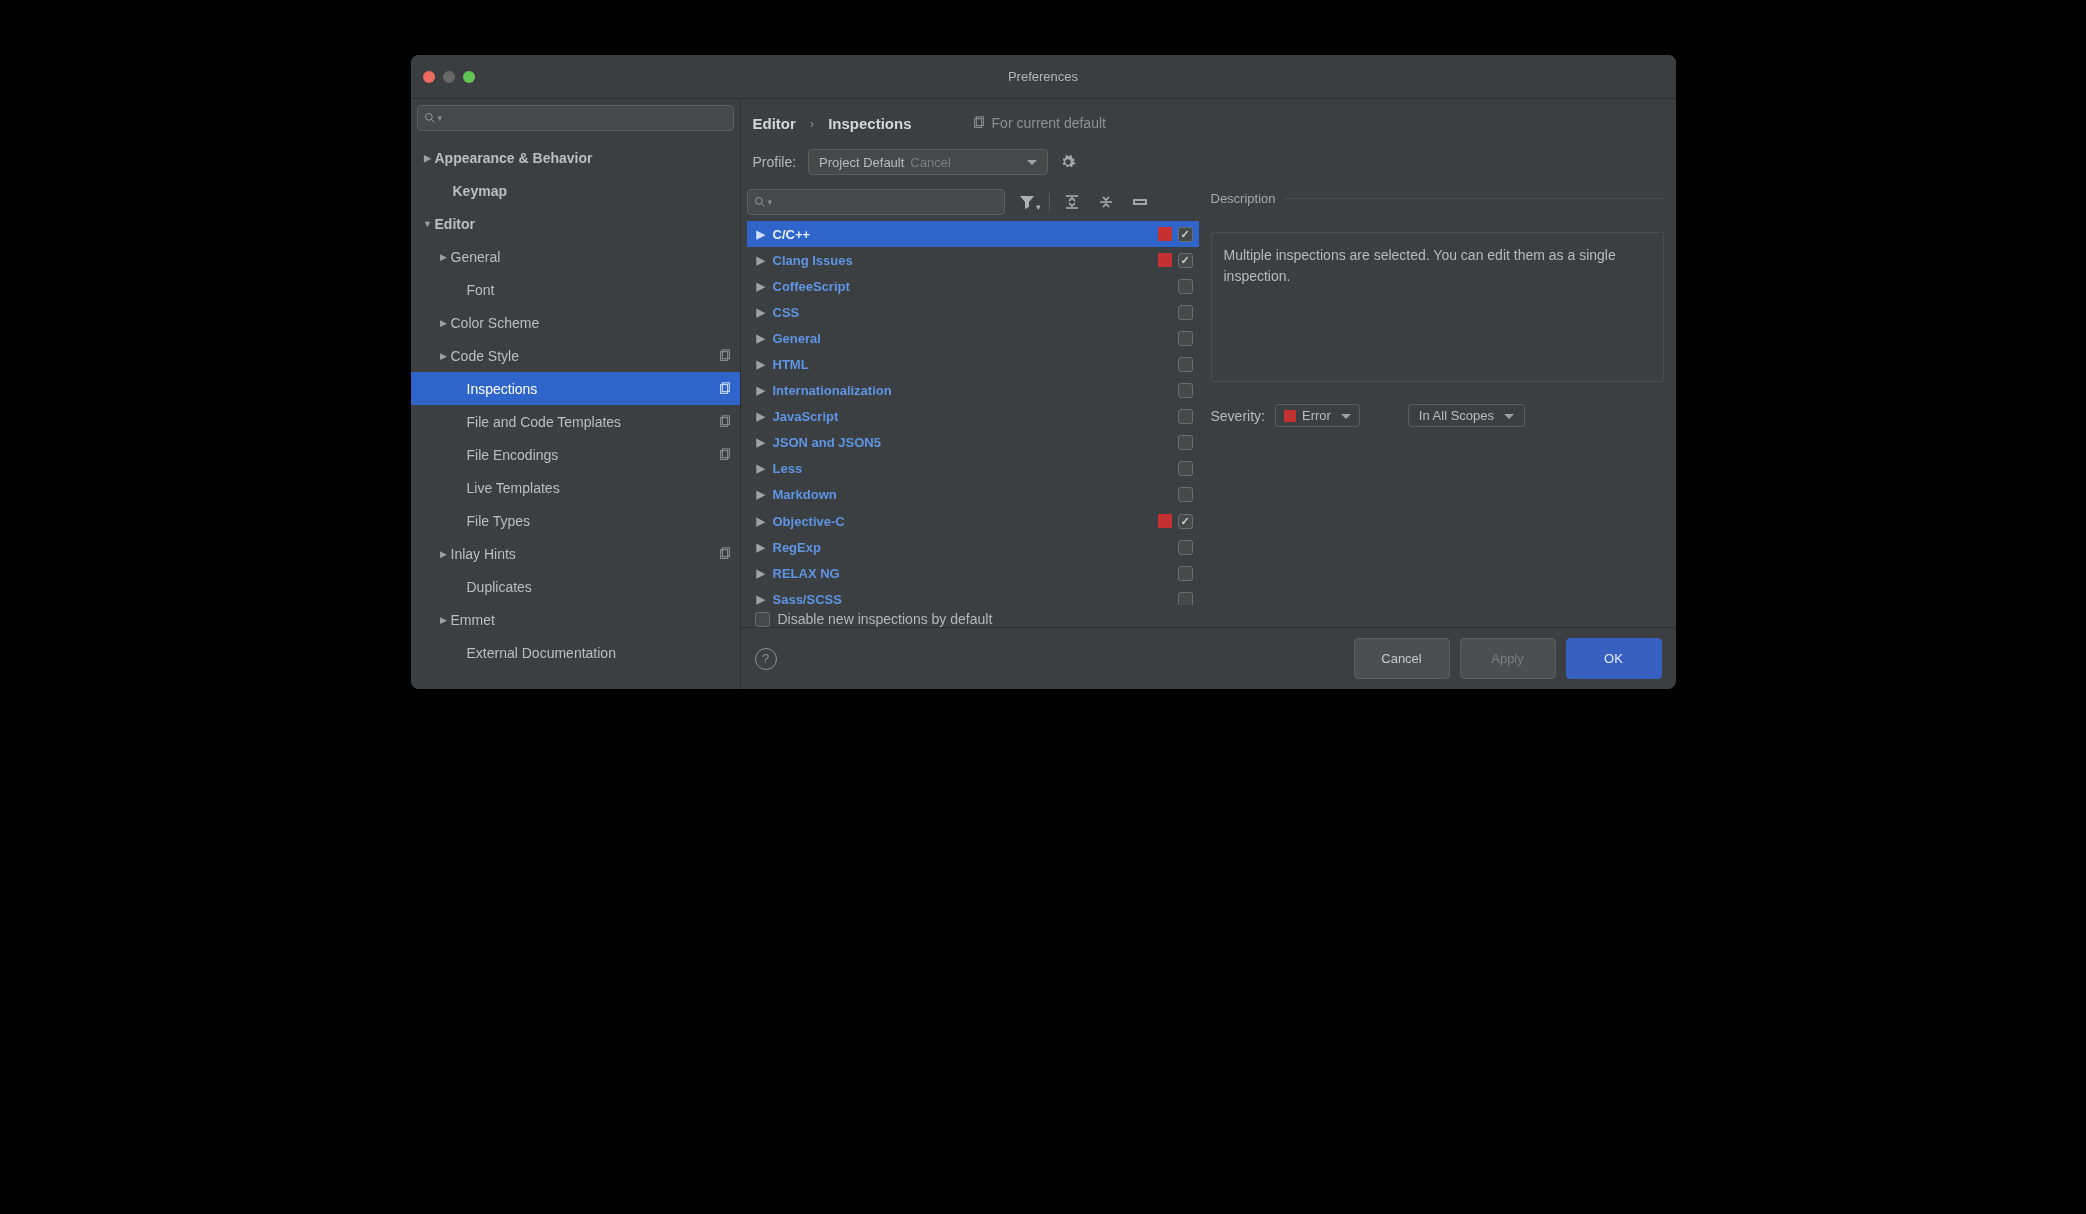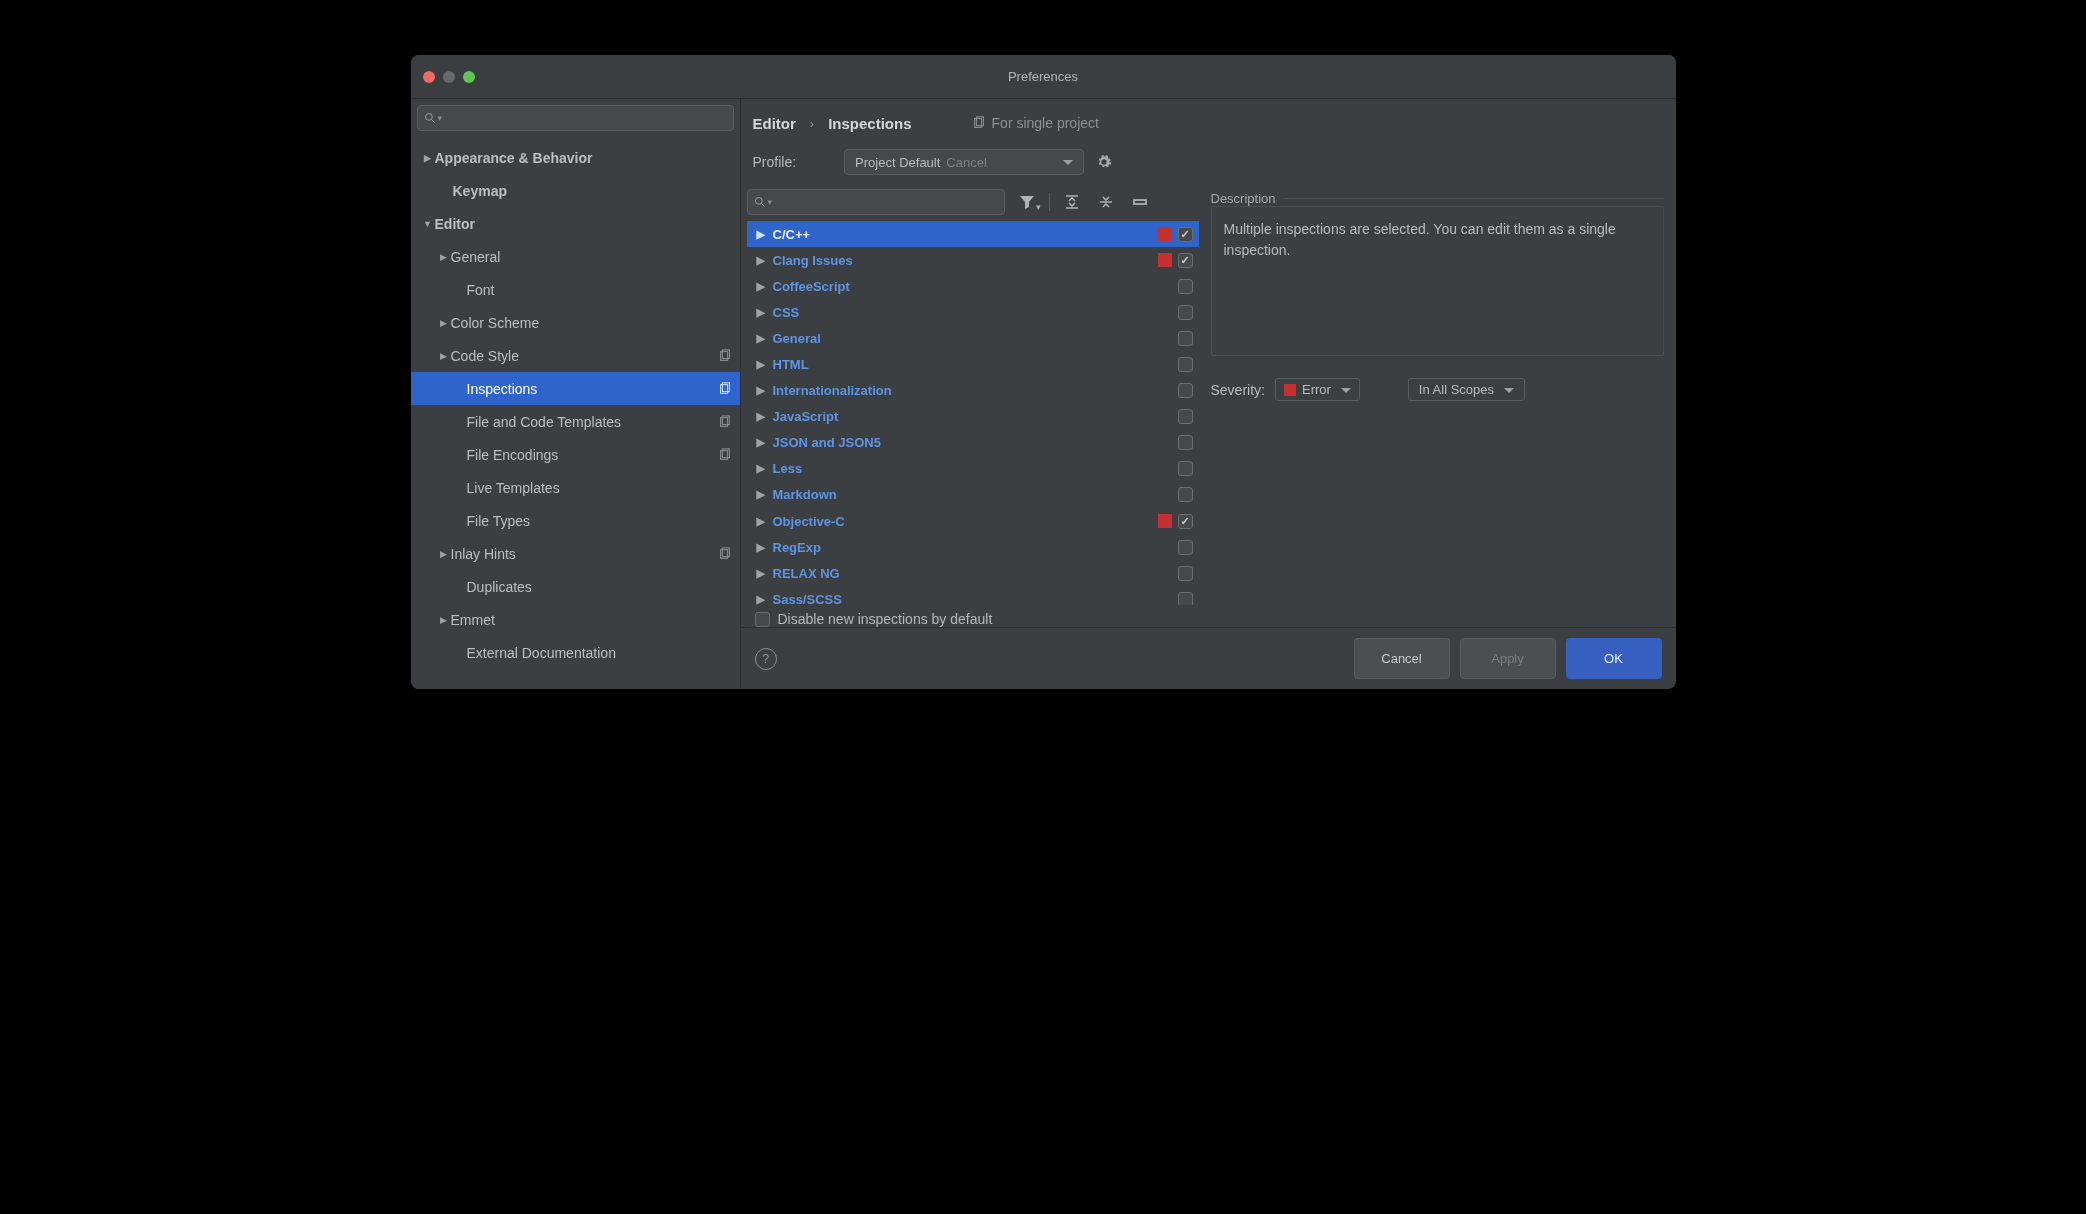--- a/index.html
+++ b/index.html
@@ -62,21 +62,21 @@
   .crumbs { display:flex; align-items:center; gap: 14px; padding: 10px 12px 4px; height:42px; }
   .crumb-a { color:#d4d6d8; font-weight:700; font-size:15px;}
   .crumb-sep { color:#8a8d90; }
   .crumb-b { color:#d4d6d8; font-weight:700; font-size:15px;}
   .crumb-meta { color:#8d9093; margin-left: 46px; display:flex; align-items:center; gap:6px; font-size:14px;}
   .profile-row { display:flex; align-items:center; gap:12px; padding: 8px 12px 14px; }
   .profile-label { color:#b5b8ba; font-size:14px;}
   .select {
     display:flex; align-items:center; gap:6px;
     background:#45494a; border:1px solid #5a5d5f; border-radius:4px;
-    height:26px; padding:0 10px; min-width:240px; position:relative;margin-left:36px;
+    height:26px; padding:0 10px; min-width:240px; position:relative;
   }
   .select .muted { color:#7c7f82; }
   .select .caret { margin-left:auto; border:5px solid transparent; border-top-color:#9ea1a3; transform:translateY(3px);}
   .gear { fill:#a6a9ab; width:16px; height:16px;}
   .inspection-area { display:flex; gap:0px; padding: 0 12px 0 0; flex:1; }
   .list-col { width:458px; display:flex; flex-direction:column; }
   .toolbar { display:flex; align-items:center; gap:10px; padding: 0 0 6px 0; }
   .toolbar .search-field { flex:0 0 258px;}
   .tbtn { width:24px; display:flex; justify-content:center; color:#aeb1b3; position:relative; }
   .divider { width:1px; height:18px; background:#5a5d5f; }
@@ -88,21 +88,21 @@
   .irow .name { flex:1; }
   .irow .stat { display:flex; align-items:center; gap:6px; }
   .sq { width:14px; height:14px; background:#c53030; }
   .cb { width:15px; height:15px; border:1px solid #6b6e70; border-radius:3px; background:#45494a; display:flex; align-items:center; justify-content:center;}
   .cb.checked::after { content:"✓"; font-size:11px; color:#c8cbcd;}
   .disable-row { display:flex; align-items:center; gap:8px; padding:6px 0 0 8px; color:#b5b8ba; font-size:14px;}
   
   .desc-col { flex:1; padding-left:12px;}
   .fieldset-label { color:#a6a9ab; font-size:13px; position:relative; display:flex; align-items:center; gap:8px; margin-top:2px;}
   .fieldset-label::after { content:""; flex:1; height:1px; background:#4b4e50; }
-  .desc-box { margin-top:0; border:1px solid #4b4e50; border-radius:2px; padding:12px; min-height:150px; color:#b8bbbd; font-size:14px; line-height:1.5;}
+  .desc-box { margin-top:26px; border:1px solid #4b4e50; border-radius:2px; padding:12px; min-height:150px; color:#b8bbbd; font-size:14px; line-height:1.5;}
   .sev-row { display:flex; align-items:center; gap:10px; margin-top:22px; }
   .sev-select { display:flex; align-items:center; gap:6px; background:transparent; border:1px solid #5a5d5f; border-radius:3px; padding:3px 8px;}
   .sev-select .sq { width:12px; height:12px;}
   .sev-select .caret, .scope-select .caret { border:5px solid transparent; border-top-color:#9ea1a3; transform:translateY(3px); margin-left:4px;}
   .scope-select { display:flex; align-items:center; gap:6px; background:transparent; border:1px solid #5a5d5f; border-radius:3px; padding:3px 10px;margin-left:38px;}
   
   .footer { border-top:1px solid #2c2e30; display:flex; align-items:center; padding:10px 14px; gap:10px;}
   .help { width:22px; height:22px; border-radius:50%; border:1.5px solid #8b8e90; color:#8b8e90; display:flex; align-items:center; justify-content:center; font-size:13px; margin-right:auto;}
   .btn { min-width:96px; height:41px; display:flex; align-items:center; justify-content:center; border:1px solid #5a5d5f; border-radius:4px; background:#4b4f51; color:#c7cacc;}
   .btn.disabled { color:#7a7d7f; }
@@ -224,21 +224,21 @@
     <div class="main">
       <div class="crumbs">
         <span class="crumb-a">Editor</span>
         <span class="crumb-sep">›</span>
         <span class="crumb-b">Inspections</span>
         <span class="crumb-meta">
           <svg width="14" height="14" viewBox="0 0 16 16">
               <rect x="3" y="3" width="8" height="10" fill="none" stroke="#8d9093" stroke-width="1.2"></rect>
               <rect x="5" y="1" width="8" height="10" fill="none" stroke="#8d9093" stroke-width="1.2"></rect>
             </svg>
-          <span>For single project</span>
+          <span>For current default</span>
         </span>
       </div>
 
       <div class="profile-row">
         <span class="profile-label">Profile:</span>
         <div class="select">
           <span>Project Default</span>
           <span class="muted">Cancel</span>
           <span class="caret"></span>
         </div>

